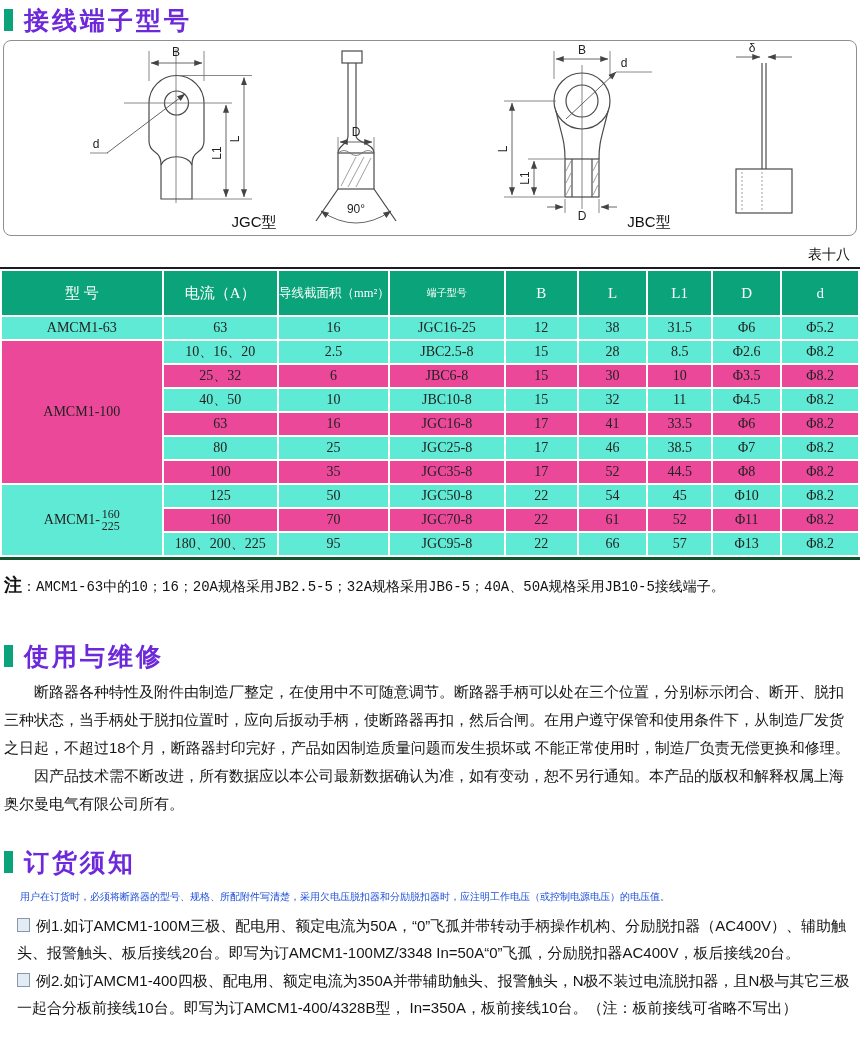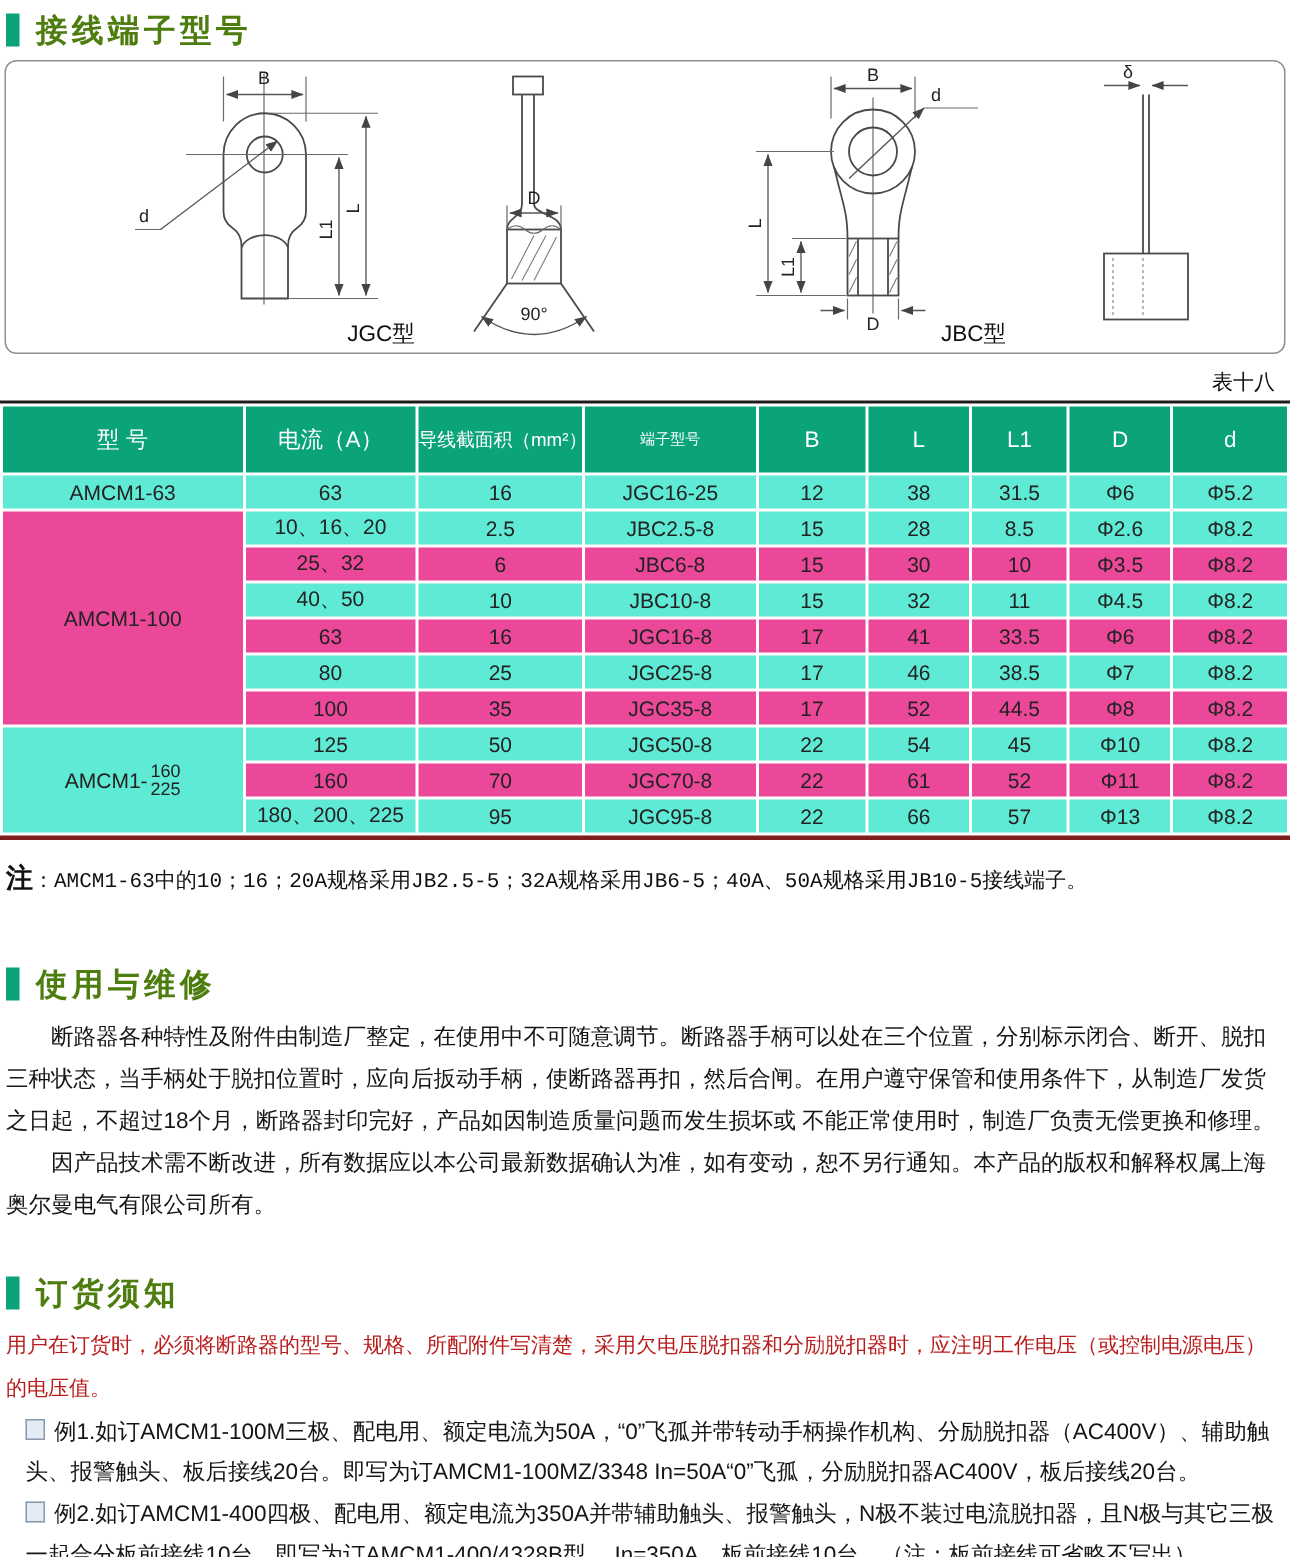--- a/index.html
+++ b/index.html
@@ -4,46 +4,46 @@
 <style>
   html,body{margin:0;padding:0;background:#fff;}
   .page{
     width:860px;height:1038px;box-sizing:border-box;
     padding-top:6px;overflow:hidden;position:relative;
     font-family:"Liberation Sans","DejaVu Sans",sans-serif;color:#1a1a1a;
   }
   
   .sec-head{display:flex;align-items:center;gap:11px;margin-left:4px;height:28px;}
   .bar{width:9px;height:22px;background:#0aa37a;flex:0 0 auto;}
-  .sec-title{font-size:21px;font-weight:bold;letter-spacing:3px;color:#4d7c0f;}
+  .sec-title{font-size:25px;font-weight:bold;letter-spacing:3px;color:#6d28d9;}
   
   .panel{margin:6px 3px 0 3px;height:194px;border:1px solid #8f8f8f;border-radius:8px;overflow:hidden;background:#fff;}
   .panel svg{display:block;}
   .panel text{font-size:12px;fill:#222;font-family:"Liberation Sans","DejaVu Sans",sans-serif;}
   .panel text.cap{font-size:15px;fill:#111;}
   .outline{fill:none;stroke:#4a4a4a;stroke-width:1.2;}
   .thin{fill:none;stroke:#6a6a6a;stroke-width:0.8;}
   .dim{fill:none;stroke:#555;stroke-width:0.9;}
   .hatch{stroke:#777;stroke-width:0.7;}
   
   .tbl-caption{text-align:right;font-size:14px;margin:10px 10px 3px 0;color:#111;}
-  .tbl-wrap{border-top:2px solid #1c1c1c;border-bottom:3px solid #7f1d1d;}
+  .tbl-wrap{border-top:2px solid #1c1c1c;border-bottom:3px solid #14532d;font-family:Liberation Serif, serif;}
   table{width:100%;border-collapse:separate;border-spacing:2px;table-layout:fixed;}
   thead th{background:#0aa37a;color:#fff;font-weight:normal;height:44px;padding:0;white-space:nowrap;overflow:hidden;}
   tbody td{text-align:center;font-size:14px;height:22px;padding:0;color:#222;white-space:nowrap;}
   td.lg{background:#5eead4;}
   td.wt{background:#ec4899;}
   .modelwrap{display:inline-flex;align-items:center;gap:2px;}
   .stack{display:inline-flex;flex-direction:column;font-size:12px;line-height:12px;text-align:left;}
   
   .note{margin:13px 4px 0 4px;font-size:14px;color:#111;font-family:Liberation Mono, monospace;}
   .note .note-label{font-size:18px;font-weight:bold;}
   
   .para{margin:0 4px;font-size:15px;line-height:28px;text-indent:2em;color:#151515;}
-  .intro{margin:6px 4px 0 4px;font-size:14px;line-height:29px;color:#b91c1c;}
+  .intro{margin:6px 4px 0 20px;font-size:10px;line-height:29px;color:#1d4ed8;}
   .example{margin:1px 4px 0 17px;font-size:15px;line-height:27px;color:#151515;}
   .ex-icon{display:inline-block;width:11px;height:12px;background:#e3ebf4;border:1px solid #8798ad;margin-right:6px;vertical-align:-1px;}
   .mt-usage{margin-top:45px;}
   .mt-order{margin-top:30px;}
   .usage-body{margin-top:8px;}
 </style>
 </head>
 <body>
 
 <div class="page">

